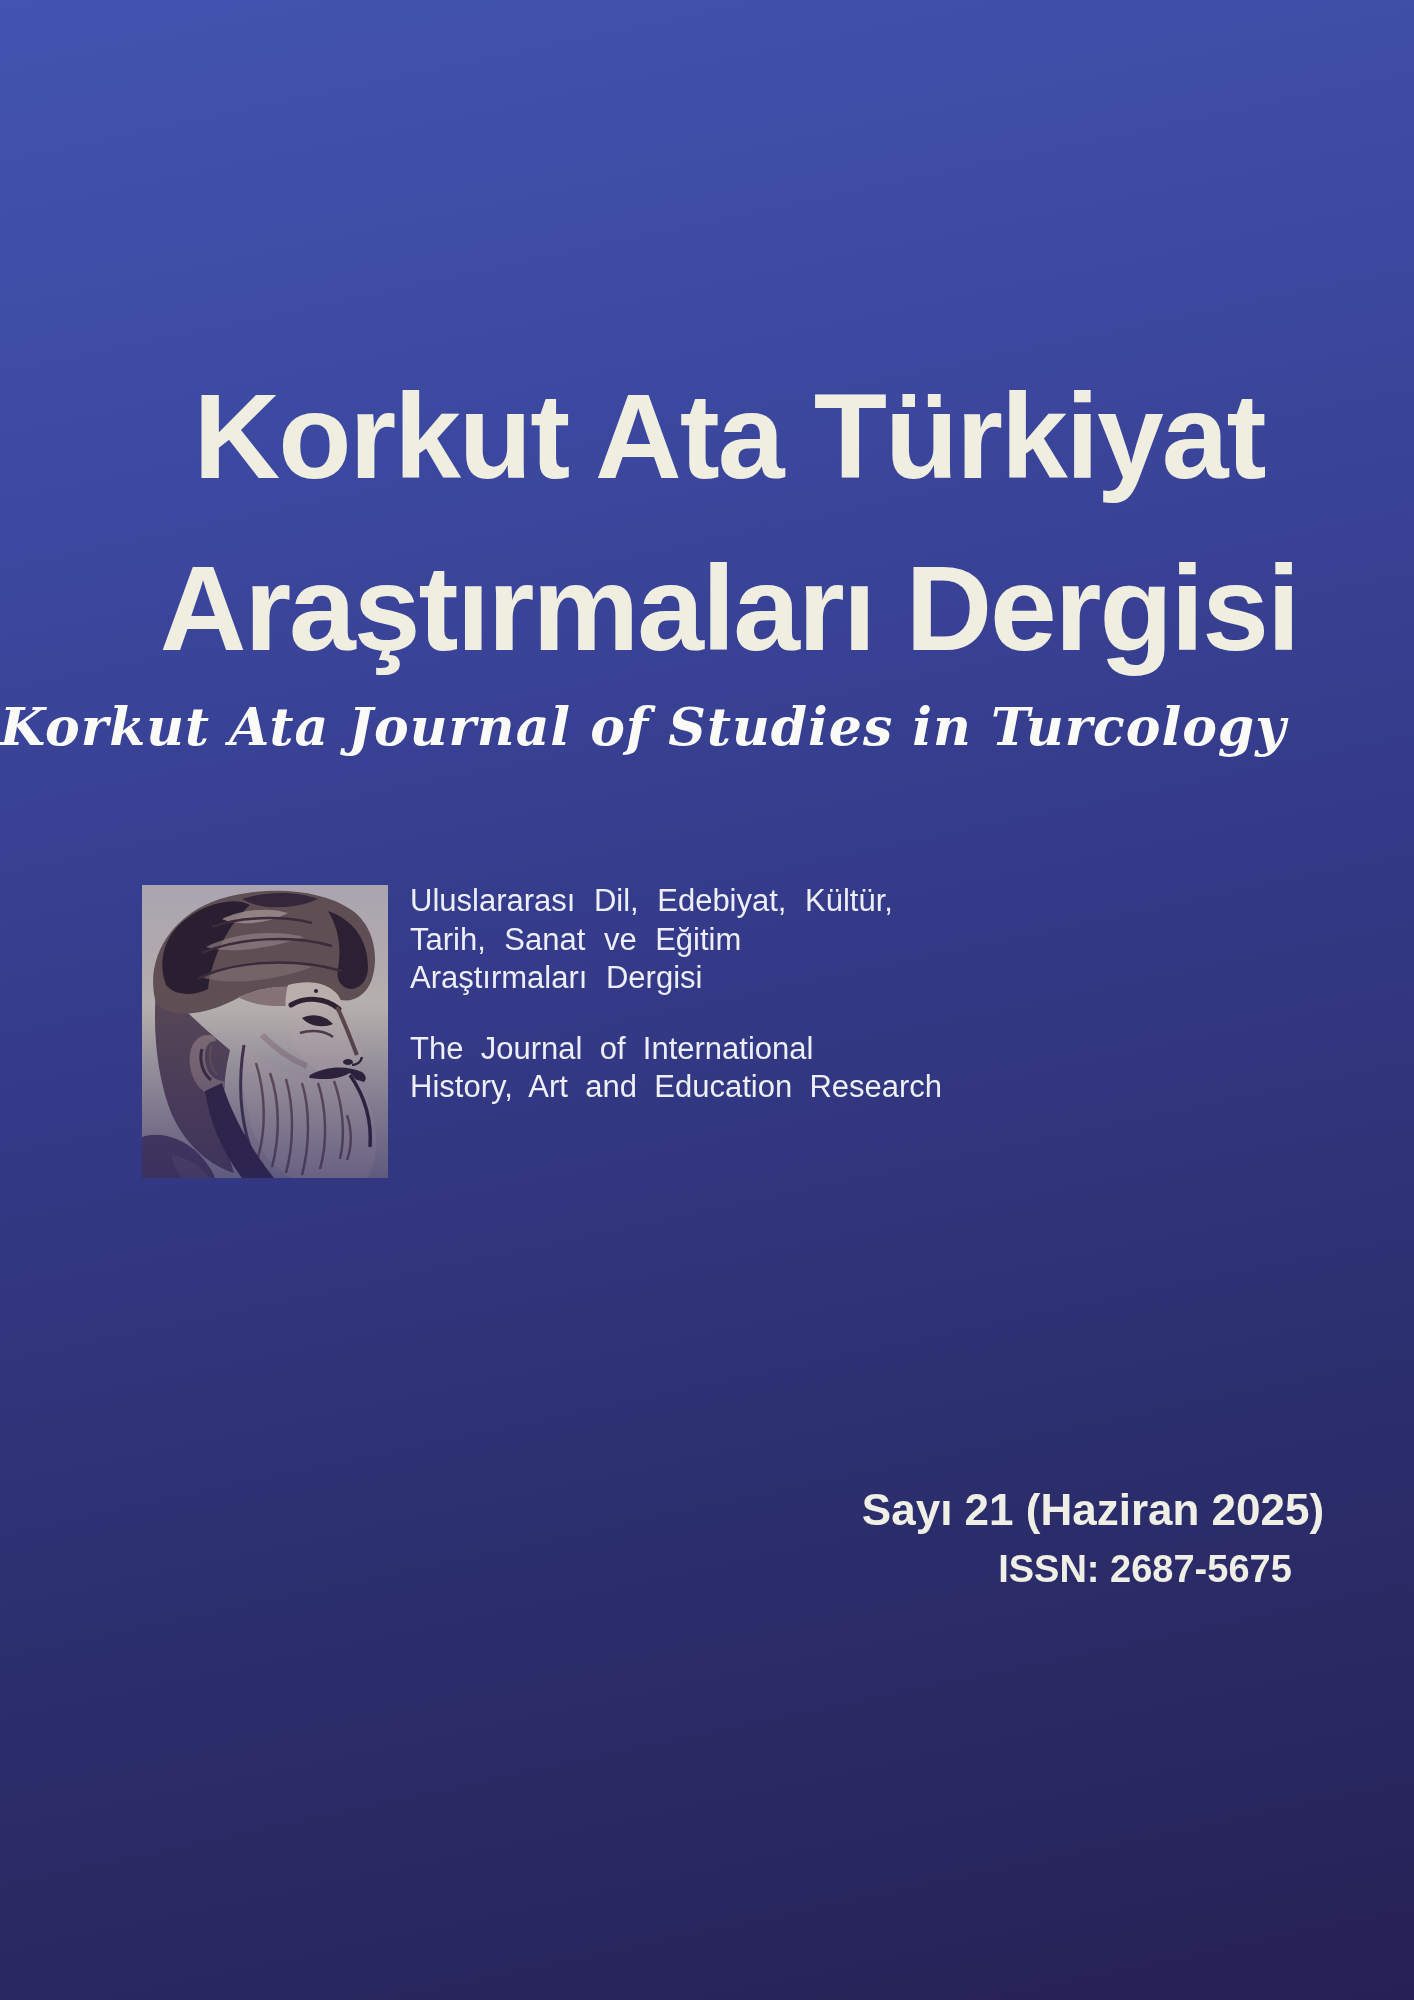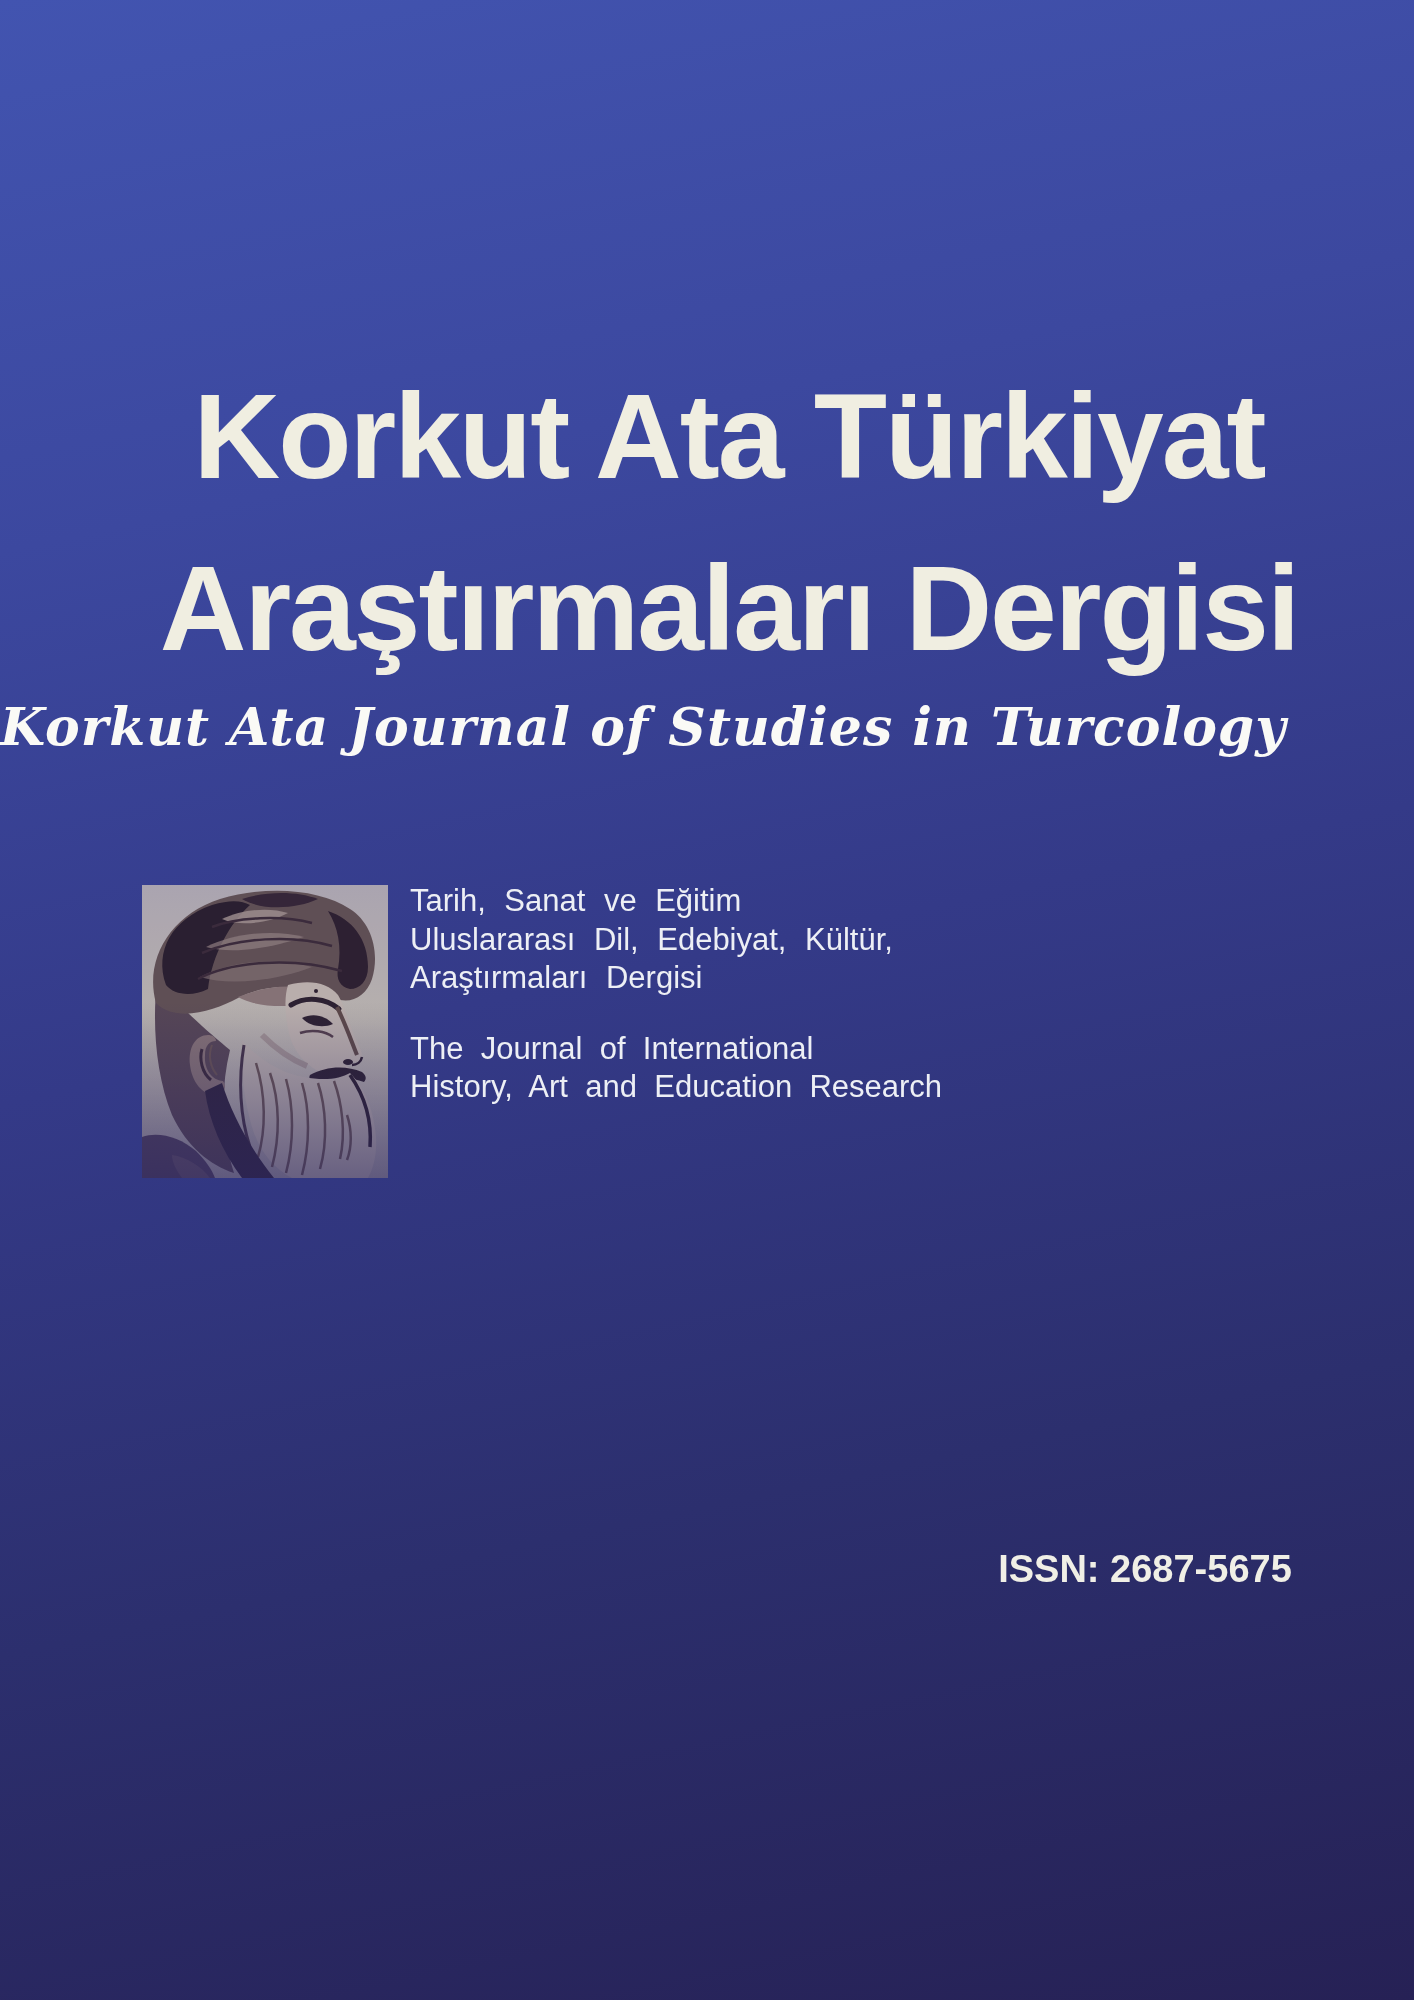--- a/index.html
+++ b/index.html
@@ -138,25 +138,26 @@
       <path d="M 80 198 C 90 230 108 263 132 293 L 100 293 C 80 266 67 236 63 206 Z" fill="#2e2136"></path>
       <path d="M 0 252 C 16 246 38 252 54 266 C 64 276 70 285 73 293 L 0 293 Z" fill="#514058"></path>
       <path d="M 30 270 C 45 272 60 282 68 293 L 40 293 C 34 285 30 277 30 270 Z" fill="#6d5a68" opacity="0.7"></path>
 
       <rect x="0" y="0" width="246" height="293" fill="#465096" opacity="0.10"></rect>
       <rect x="0" y="0" width="246" height="293" fill="url(#gTint)"></rect>
     </svg>
   </div>
 
   <div class="desc desc-tr">
+    <div>Uluslararası Dil, Edebiyat, Kültür,</div>
     <div>Tarih, Sanat ve Eğitim</div>
-    <div>Uluslararası Dil, Edebiyat, Kültür,</div>
     <div>Araştırmaları Dergisi</div>
   </div>
 
   <div class="desc desc-en">
     <div>The Journal of International</div>
     <div>History, Art and Education Research</div>
   </div>
 
+  <div class="issue">Sayı 21 (Haziran 2025)</div>
   <div class="issn">ISSN: 2687-5675</div>
 
 </div>
 
 </body></html>

